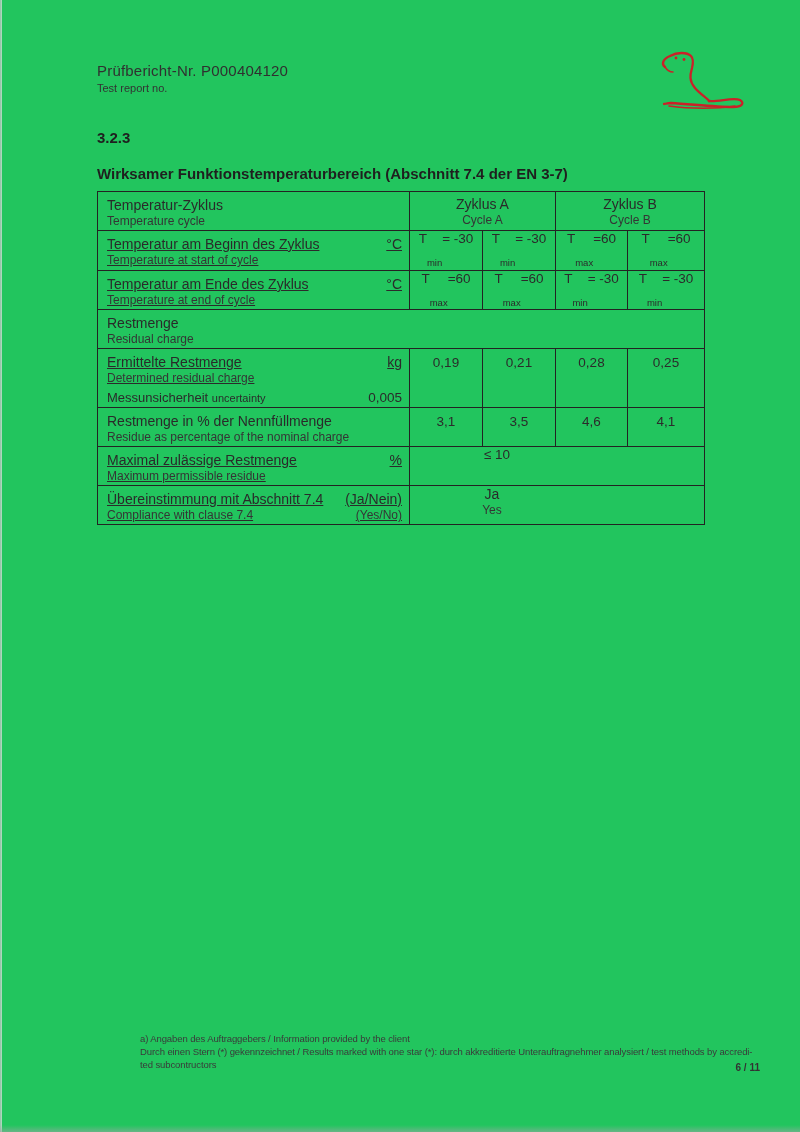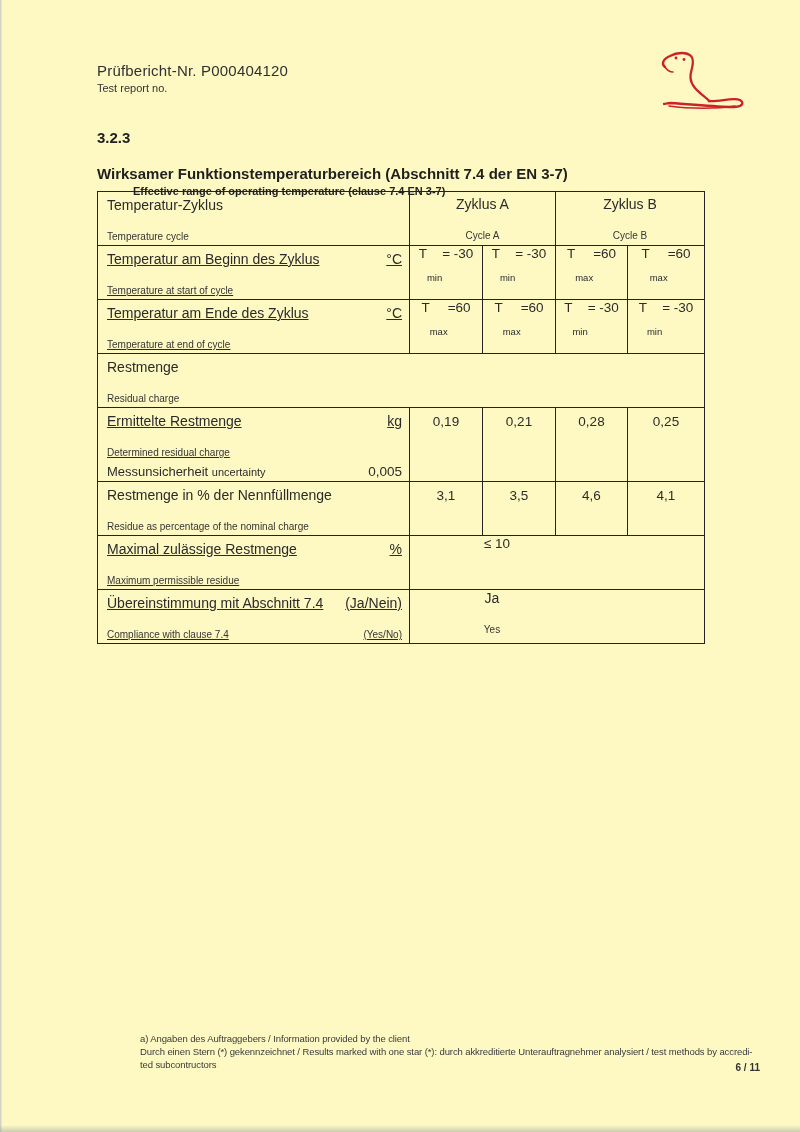--- a/index.html
+++ b/index.html
@@ -1,19 +1,19 @@
 <!DOCTYPE html>
 <html><head>
 <meta charset="utf-8">
 <style>
   * { margin:0; padding:0; box-sizing:border-box; }
   html,body { background:#ffffff; }
   .page {
     position:relative; width:800px; height:1132px;
-    background:#fef9c3; overflow:hidden;
+    background:#22c55e; overflow:hidden;
     font-family:"Liberation Sans", sans-serif; color:#2b2b2b;
   }
   
   .edge-left { position:absolute; left:0; top:0; width:2px; height:100%;
     background:linear-gradient(to right,#b5bcbb,#e4e8e7); opacity:.75; }
   .edge-bottom { position:absolute; left:0; bottom:0; width:100%; height:7px;
     background:linear-gradient(to bottom, rgba(170,177,176,0), rgba(160,168,167,.55)); }
 
   
   .report-head { position:absolute; left:97px; top:62px; }
@@ -33,21 +33,21 @@
   .section-line2 { font-size:11px; margin-left:36px; margin-top:3px; }
 
   
   table.data-table {
     position:absolute; left:97px; top:191px; width:607px;
     border-collapse:collapse; table-layout:fixed;
   }
   .data-table td { border:1.5px solid #232323; vertical-align:top; overflow:hidden; }
   .lbl { padding:5px 7px 2px 9px; }
   .de { font-size:14px; line-height:17px; color:#2a2a2a; }
-  .en { font-size:10px; line-height:13px; margin-top:16px; color:#353535; }
+  .en { font-size:12px; line-height:13px; margin-top:1px; color:#353535; }
   .cell-flex { display:flex; justify-content:space-between; align-items:flex-start;text-decoration:underline; }
   .unit { font-size:14px; line-height:17px; }
   .hdr { text-align:center; padding-top:4px; }
   .val { text-align:center; font-size:13.5px; padding-top:6px; }
   .val-mid { vertical-align:middle; padding-top:0; }
   sub { font-size:9.5px; position:relative; top:19px;margin-top:48px; }
   .r1 td { height:34px; } .r2 td { height:38px; } .r3 td { height:40px; }
   .r4 td { height:37px; } .r5 td { height:37px; } .r6 td { height:50px; }
   .r7 td { height:39px; } .r8 td { height:39px; } .r9 td { height:35px; }
   .merged { text-align:center; vertical-align:middle; font-size:13.5px; padding-right:120px; }
@@ -81,21 +81,20 @@
     <path class="thin" d="M24,66 C45,69 72,69 90,66"></path>
     <circle cx="31" cy="18" r="1.4"></circle>
     <circle cx="39" cy="19.5" r="1.4"></circle>
   </svg>
 
   <div class="section-head">
     <div class="section-line1">
       <span class="section-num">3.2.3</span>
       <span>Wirksamer Funktionstemperaturbereich (Abschnitt 7.4 der EN 3-7)</span>
     </div>
-    <div class="section-line2">Effective range of operating temperature (clause 7.4 EN 3-7)</div>
   </div>
 
   <table class="data-table">
     <colgroup>
       <col style="width:312px">
         <col style="width:73px">
         <col style="width:73px">
         <col style="width:72px">
         <col style="width:77px">
     </colgroup>

